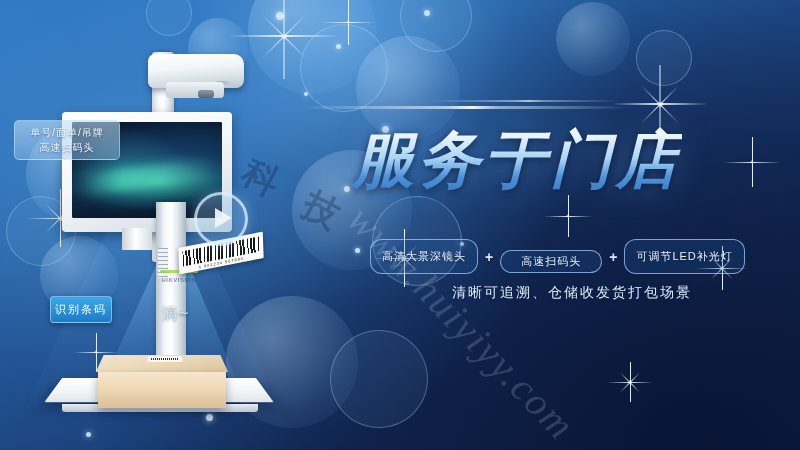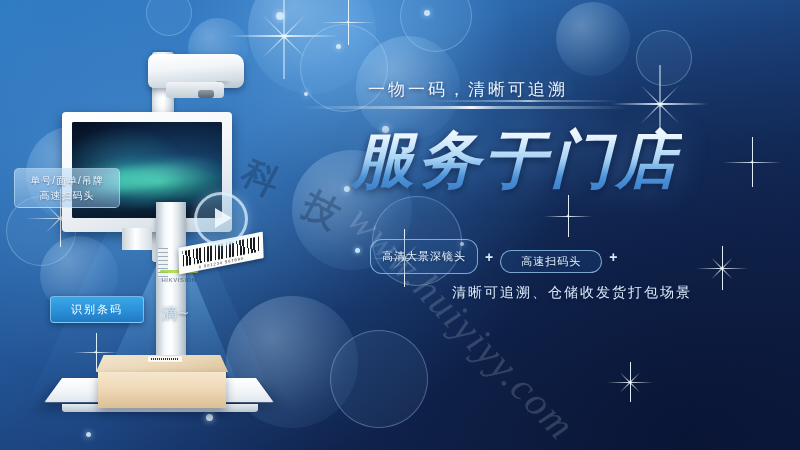--- a/index.html
+++ b/index.html
@@ -117,25 +117,25 @@
     border:3px solid rgba(225,242,255,0.72);background:rgba(150,205,245,0.30);
     box-shadow:0 0 12px rgba(180,225,255,0.35);cursor:pointer;}
   #play-btn .tri{position:absolute;left:18px;top:13px;width:0;height:0;
     border-left:17px solid rgba(240,250,255,0.92);border-top:10px solid transparent;border-bottom:10px solid transparent;}
 
   
   .pill-soft{position:absolute;border-radius:5px;text-align:center;
     background:linear-gradient(180deg,rgba(190,222,248,0.62),rgba(150,198,238,0.44));
     border:1px solid rgba(225,242,255,0.42);
     color:#f2f9ff;font-size:10px;line-height:15px;letter-spacing:1px;
-    text-shadow:0 1px 2px rgba(10,35,75,0.55);padding:4px 8px;margin-top:48px;}
+    text-shadow:0 1px 2px rgba(10,35,75,0.55);padding:4px 8px;}
   .pill-bright{position:absolute;border-radius:4px;text-align:center;
     background:linear-gradient(180deg,#3aa8e8 0%,#2b90d8 55%,#2079c4 100%);
     border:1px solid rgba(190,230,255,0.55);
-    color:#ffffff;font-size:11px;letter-spacing:2px;padding:5px 20px;
+    color:#ffffff;font-size:11px;letter-spacing:2px;padding:5px 4px;
     box-shadow:0 2px 6px rgba(5,25,60,0.45);}
 
   
   #tagline{position:absolute;left:368px;top:78px;font-size:17px;letter-spacing:3px;
     color:#eaf4ff;text-shadow:0 1px 4px rgba(5,25,65,0.75),0 0 12px rgba(150,205,255,0.35);}
   #maintitle{position:absolute;left:352px;top:118px;font-size:62px;font-weight:bold;letter-spacing:4px;
     font-family:"DejaVu Serif","Liberation Serif",serif;font-style:italic;
     background:linear-gradient(180deg,#ffffff 0%,#e8f4ff 22%,#a9d4f5 48%,#4d93d8 70%,#2f6fba 100%);
     -webkit-background-clip:text;background-clip:text;color:transparent;
     filter:drop-shadow(0 2px 5px rgba(4,18,50,0.75)) drop-shadow(0 0 14px rgba(120,190,255,0.30));}
@@ -297,27 +297,27 @@
   <div id="play-btn">
     <div class="tri"></div>
   </div>
 
   <div class="pill-soft" style="left:14px;top:120px;width:88px;">
     <div>单号/面单/吊牌</div>
     <div>高速扫码头</div>
   </div>
   <div class="pill-bright" style="left:50px;top:296px;">识别条码</div>
 
-  <div id="tagline">一物一码，清晰可追溯</div>
   <div id="maintitle">服务于门店</div>
 
   <div class="dot-mark" style="left:355px;top:248px;"></div>
 
   <div id="badges">
     <div class="badge">高清大景深镜头</div>
     <div class="plus">+</div>
     <div class="badge" style="padding:3px 20px;margin-top:10px;">高速扫码头</div>
     <div class="plus">+</div>
+    <div class="badge">可调节LED补光灯</div>
   </div>
 
   <div id="subcopy">清晰可追溯、仓储收发货打包场景</div>
 
 </div>
 
 </body></html>

